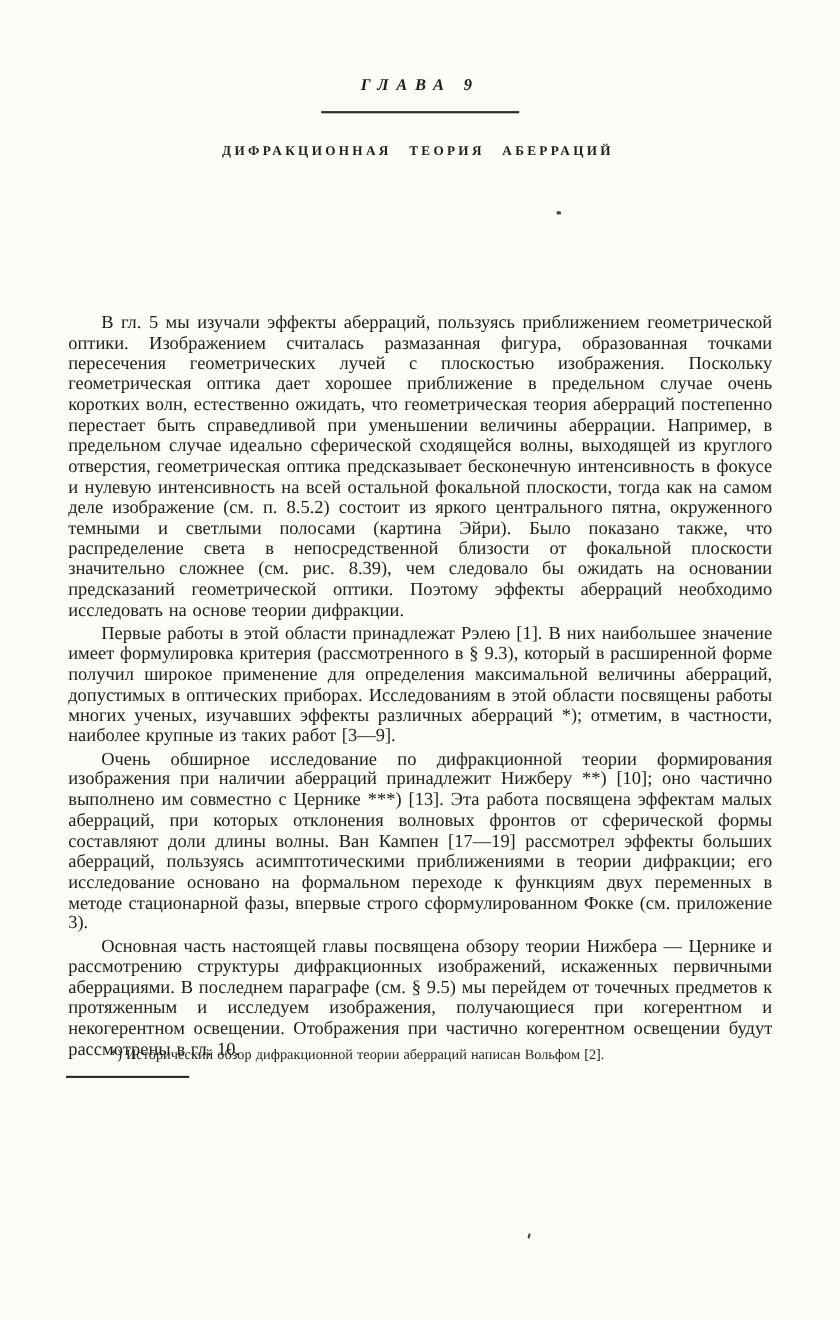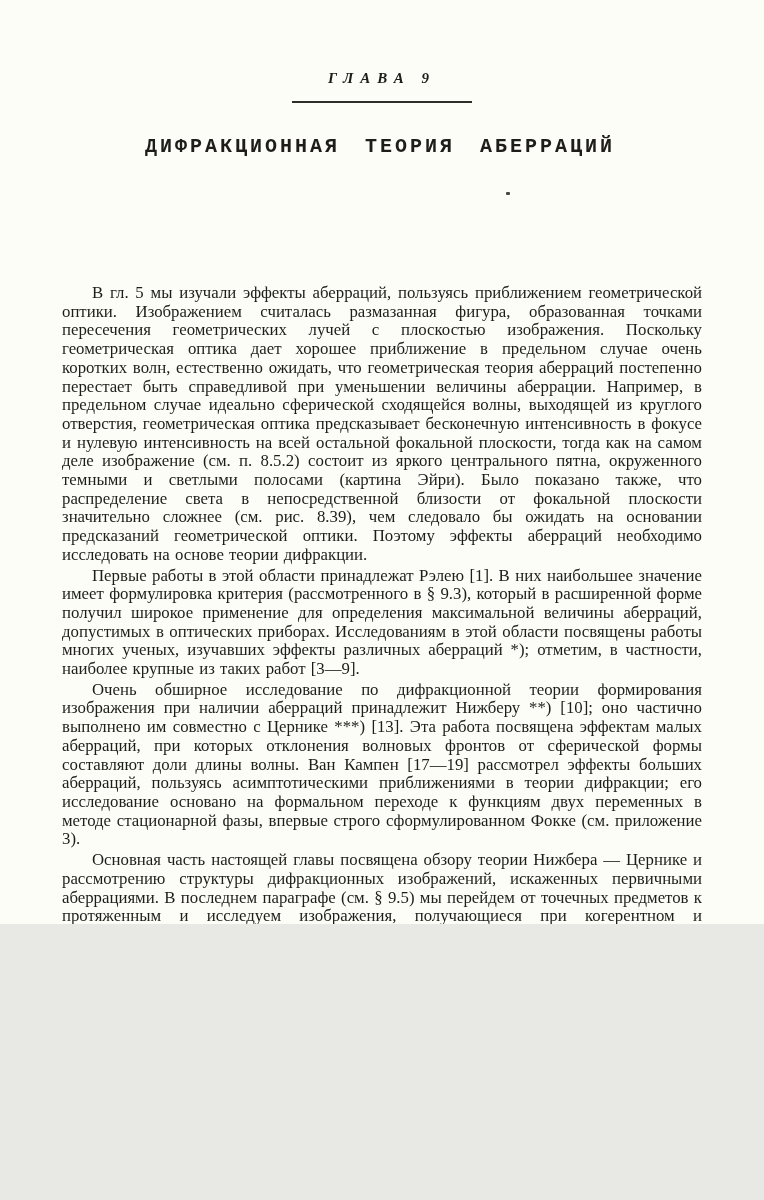--- a/index.html
+++ b/index.html
@@ -8,21 +8,21 @@
     --rule: #2e2d29;
   }
   html, body {
     margin: 0;
     padding: 0;
     background: #e8e8e4;
   }
   .page {
     position: relative;
     width: 764px;
-    height: 924px;
+    height: 1200px;
     margin: 0 auto;
     background: var(--bg);
     color: var(--ink);
     font-family: "Liberation Serif", "DejaVu Serif", serif;
     overflow: hidden;
   }
   .chapter-label {
     position: absolute;
     top: 70px;
     left: 0;
@@ -42,24 +42,23 @@
     height: 0;
     border-top: 2px solid var(--rule);
   }
   .page-title {
     position: absolute;
     top: 122px;
     left: 0;
     right: 4px;
     text-align: center;
     font-weight: bold;
-    font-size: 20px;
+    font-size: 12px;
     letter-spacing: 3px;
     word-spacing: 10px;
-    font-family: Liberation Mono, monospace;
   }
   .body-text {
     position: absolute;
     top: 282px;
     left: 60px;
     width: 644px;
   }
   .body-text p {
     margin: 2px;
     font-size: 16.8px;

